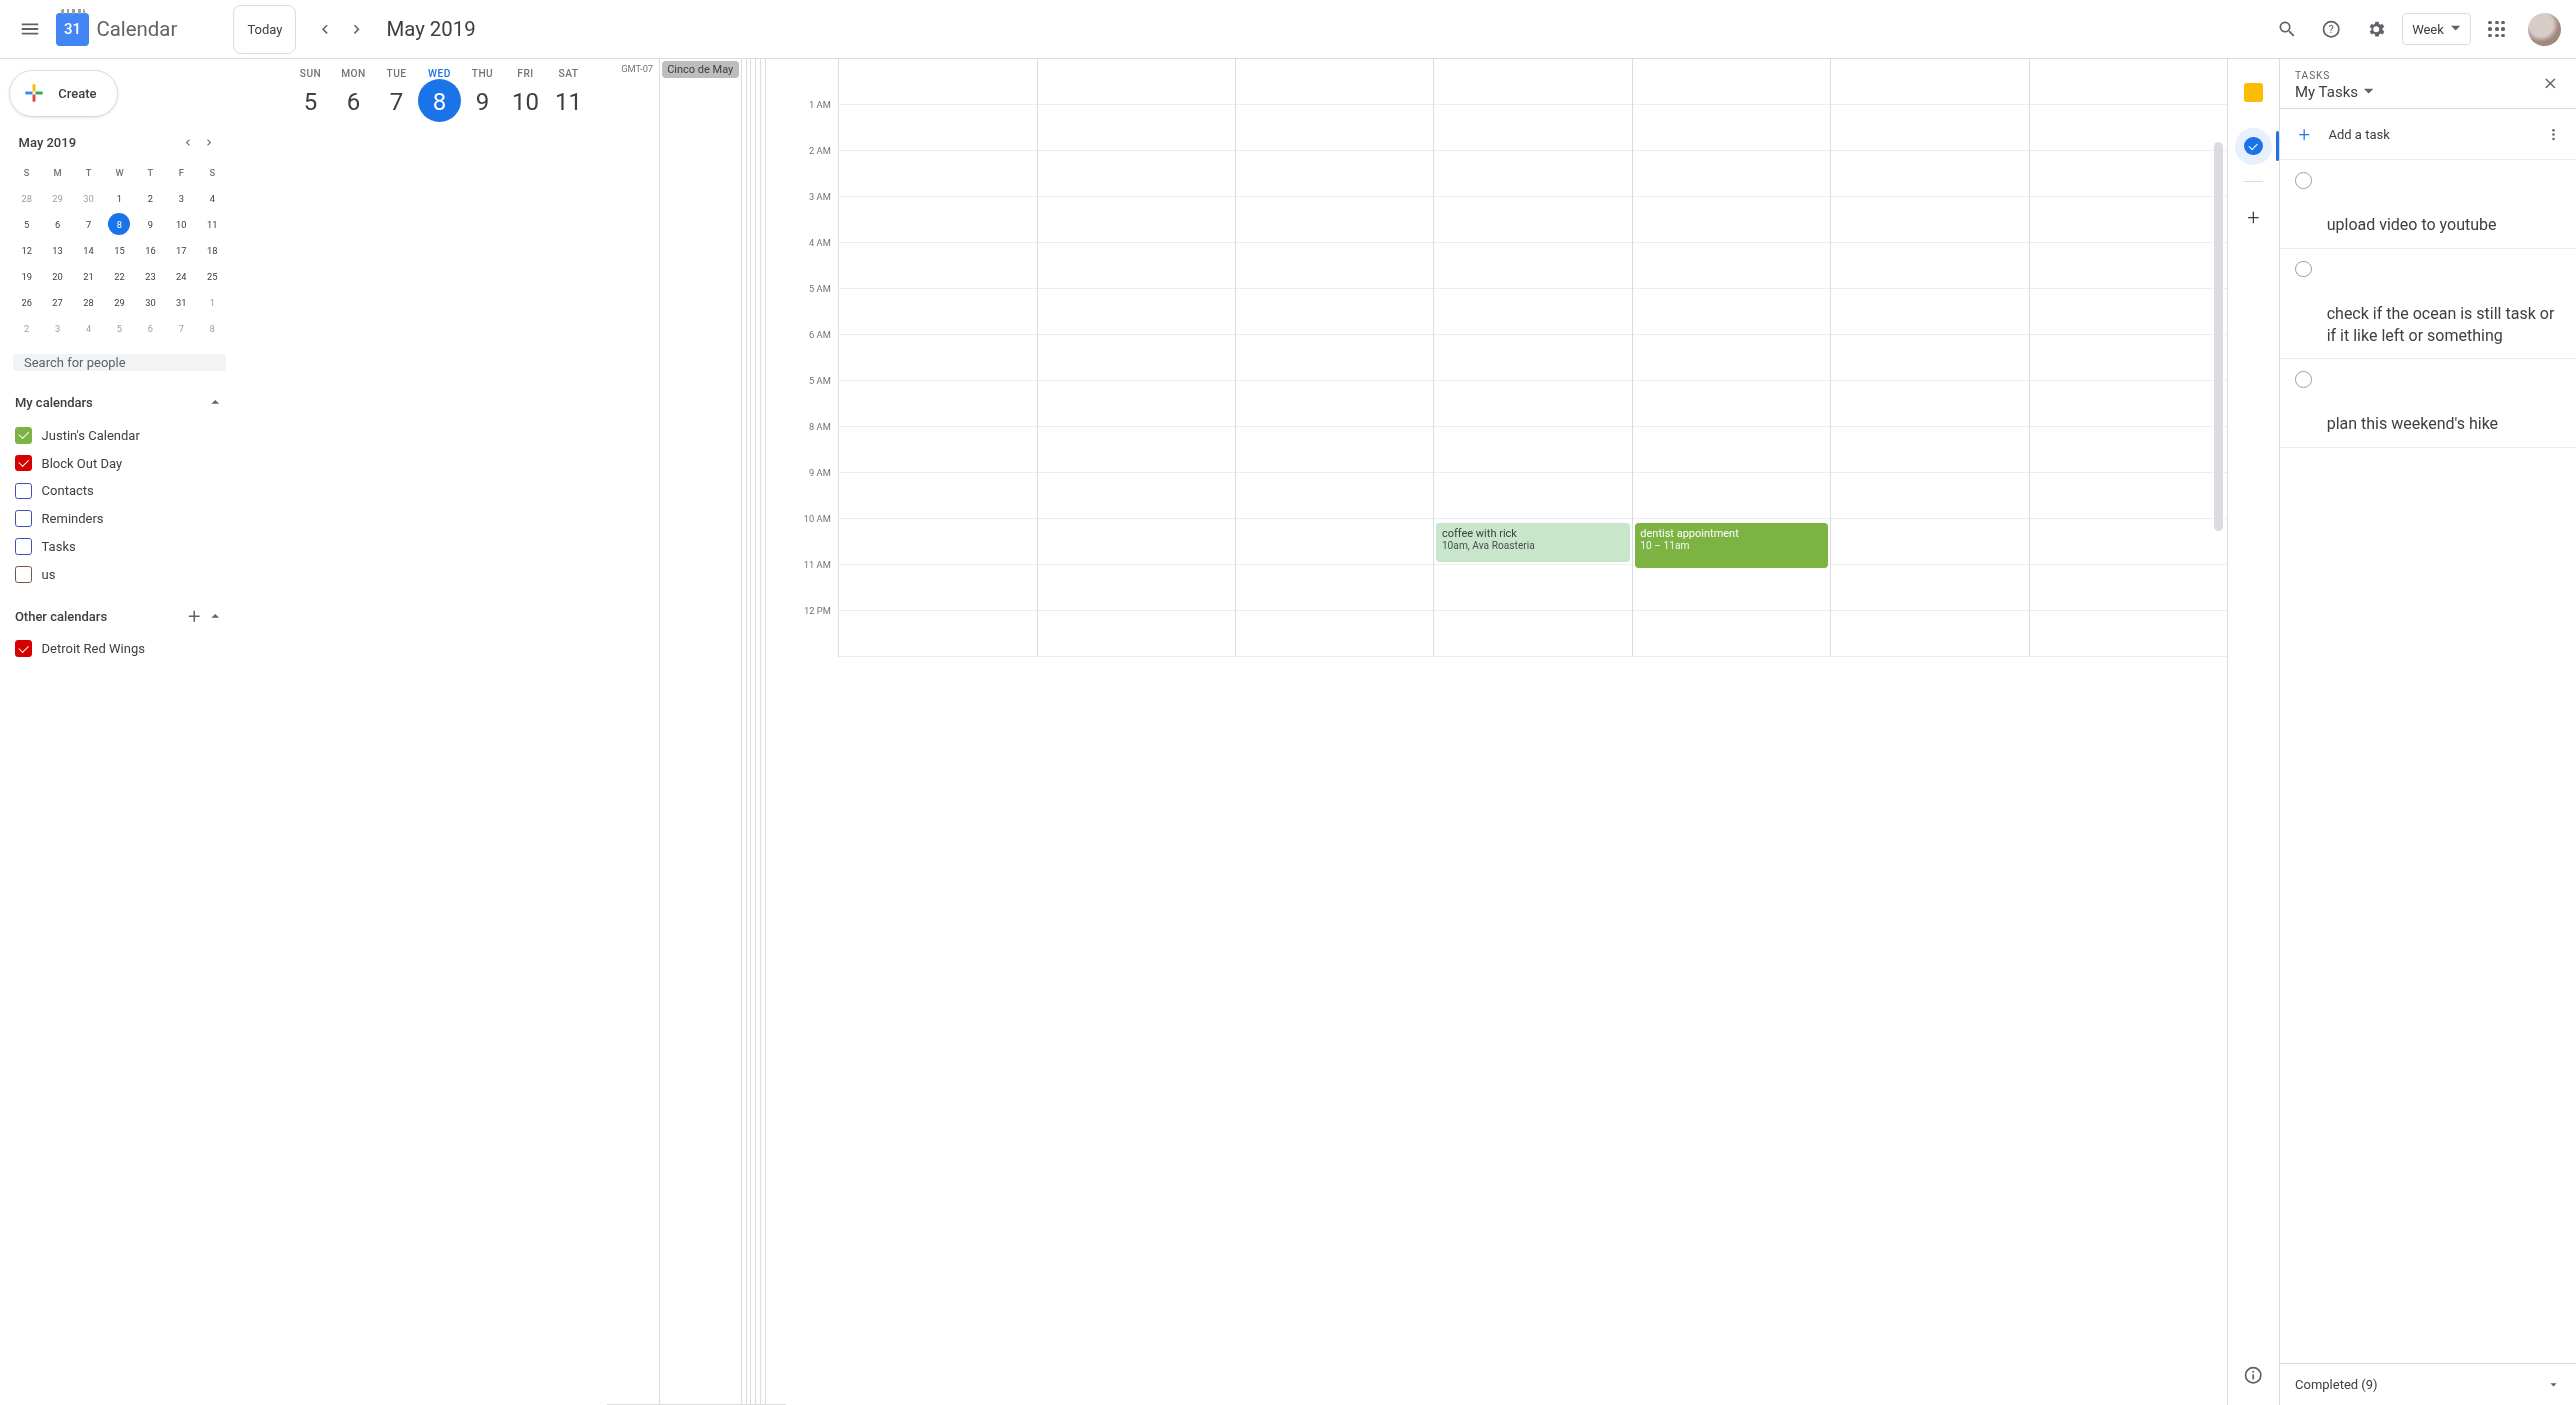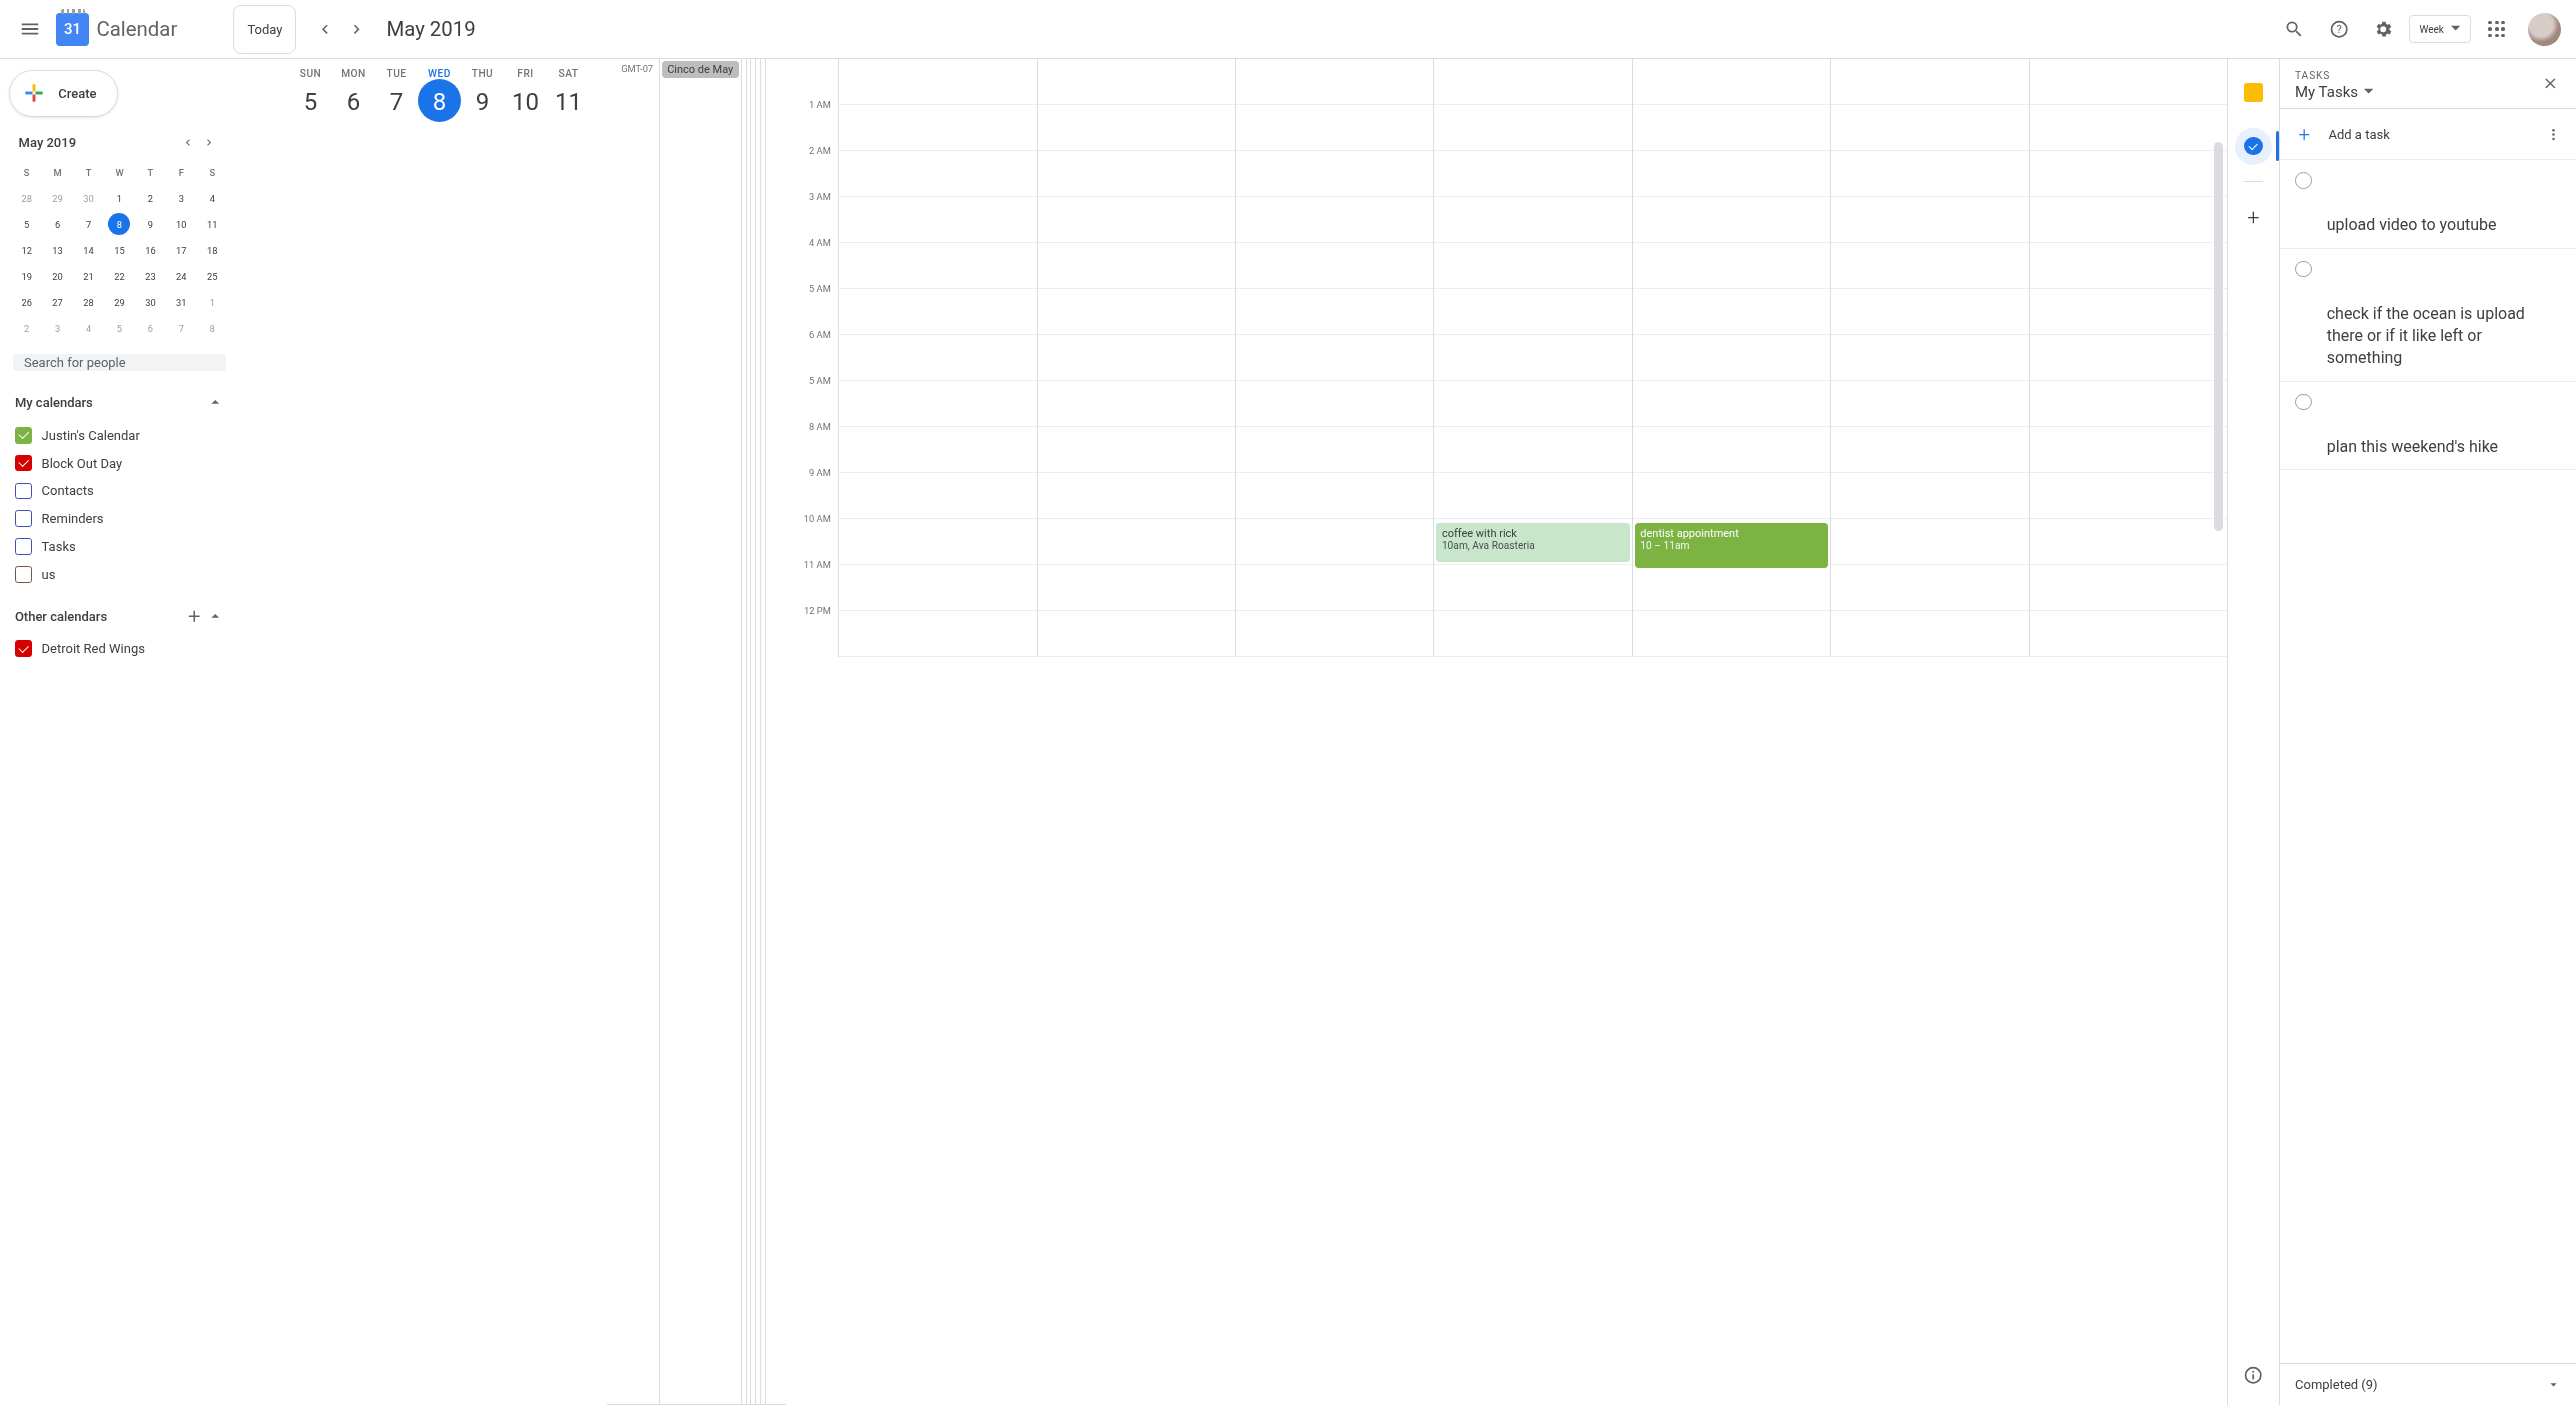--- a/index.html
+++ b/index.html
@@ -14,21 +14,21 @@
 .logo-wrap { display: flex; align-items: center; gap: 7.4px; margin-left: 3.7px; }
 .cal-logo { width: 33px; height: 33px; background: #4285f4; border-radius: 3.7px; display: flex; align-items: center; justify-content: center; color: #fff; font-size: 15px; font-weight: 500; position: relative; }
 .cal-logo::before { content:''; position:absolute; top:-3.7px; left:4.6px; width:24px; height:5.6px; background:repeating-linear-gradient(90deg,#9aa0a6 0 2.8px, transparent 2.8px 5.6px); border-radius:1.9px;}
 .app-title { font-size: 20.4px; color: #5f6368; font-weight: 400; }
 .today-btn { margin-left: 56px; border: 0.9px solid #dadce0; border-radius: 8px; padding: 16px 13px; font-size: 13px; color: #3c4043; background: #fff; cursor: pointer; }
 .nav-arrows { display: flex; margin-left: 11px; }
 .nav-arrow { width: 33px; height: 33px; display: flex; align-items: center; justify-content: center; cursor: pointer; color: #5f6368; border-radius: 50%; }
 .month-title { font-size: 20.4px; color: #3c4043; margin-left: 13px; font-weight: 400; }
 .header-right { margin-left: auto; display: flex; align-items: center; gap: 7.4px; }
 .icon-btn { width: 37px; height: 37px; display: flex; align-items: center; justify-content: center; cursor: pointer; color: #5f6368; border-radius: 50%; }
-.view-select { border: 0.9px solid #dadce0; border-radius: 3.7px; padding: 7.4px 9.3px; display: flex; align-items: center; gap: 7.4px; font-size: 10px; color: #3c4043; cursor: pointer; }
+.view-select { border: 0.9px solid #dadce0; border-radius: 3.7px; padding: 7.4px 9.3px; display: flex; align-items: center; gap: 7.4px; font-size: 13px; color: #3c4043; cursor: pointer; }
 .apps-icon { display: grid; grid-template-columns: repeat(3, 3.7px); grid-gap: 2.8px; }
 .apps-icon span { width: 3.7px; height: 3.7px; background: #5f6368; border-radius: 50%; }
 .avatar { width: 33px; height: 33px; border-radius: 50%; background: radial-gradient(circle at 40% 35%, #d7ccc8 0 40%, #a1887f 60%); margin-left: 5.6px; margin-right: 7.4px; cursor: pointer; }
 
 
 .body { display: flex; flex: 1; overflow: hidden; }
 .sidebar { width: 237px; padding: 11px 7.4px 11px 9.3px; overflow-y: auto; flex-shrink: 0; }
 .create-btn { display: inline-flex; align-items: center; gap: 11px; border: 0.9px solid #dadce0; border-radius: 26px; padding: 9.3px 20.4px 9.3px 11px; box-shadow: 0 0.9px 2.8px rgba(60,64,67,.15); cursor: pointer; background: #fff; margin-bottom: 15px; }
 .plus-icon { width: 26px; height: 26px; }
 .create-label { font-size: 13px; color: #3c4043; font-weight: 500; }
@@ -650,21 +650,21 @@
             </svg>
           </div>
       </div>
       <div class="task-list" id="task-list">
           <div class="task-item">
             <div class="task-circle"></div>
             <div class="task-text">upload video to youtube</div>
           </div>
           <div class="task-item">
             <div class="task-circle"></div>
-            <div class="task-text">check if the ocean is upload there or if it like left or something</div>
+            <div class="task-text">check if the ocean is still task or if it like left or something</div>
           </div>
           <div class="task-item">
             <div class="task-circle"></div>
             <div class="task-text">plan this weekend's hike</div>
           </div>
         </div>
       <div class="tasks-completed">
         <span>Completed (9)</span>
         <svg width="15" height="15" viewBox="0 0 24 24">
             <path fill="#5f6368" d="M7 10l5 5 5-5z"></path>

